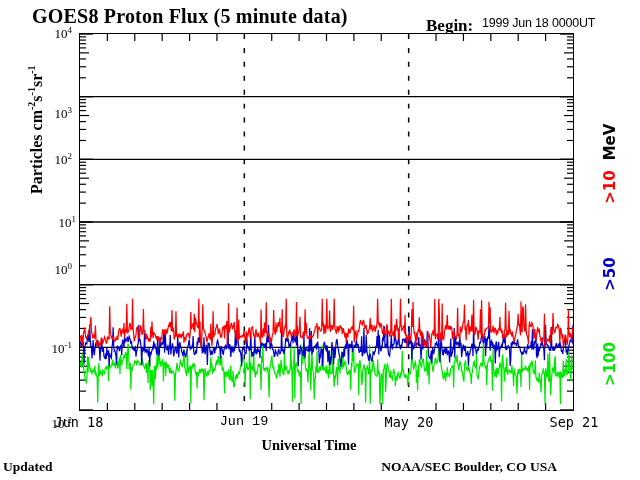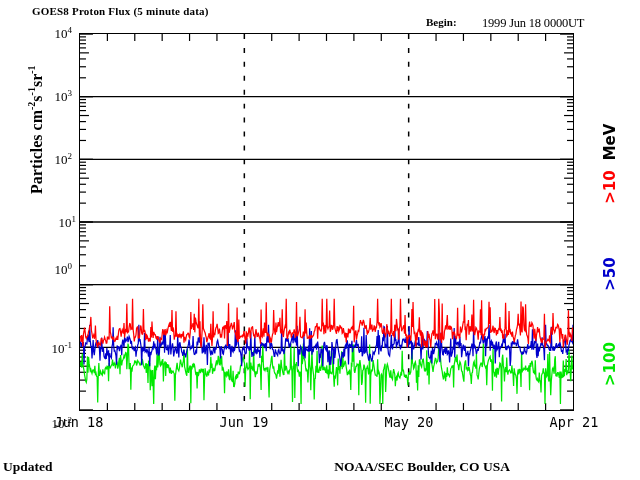--- a/index.html
+++ b/index.html
@@ -2,24 +2,24 @@
 <html><head>
 <meta charset="utf-8">
 <style>
   html,body{margin:0;padding:0;background:#fff;}
   body{width:640px;height:480px;overflow:hidden;
        font-family:"Liberation Serif",serif;color:#000;}
   #root{position:relative;width:640px;height:480px;}
 
   .ttl{position:absolute;font-family:"Liberation Serif",serif;font-weight:bold;
        white-space:nowrap;}
-  #title{left:32px;top:5px;font-size:11px;letter-spacing:.2px;}
-  #begin-label{left:426px;top:16px;font-size:11px;font-weight:bold;}
+  #title{left:32px;top:5px;font-size:20px;letter-spacing:.2px;}
+  #begin-label{left:426px;top:16px;font-size:17px;font-weight:bold;}
   #begin-value{left:482px;top:16px;font-size:12.5px;font-weight:normal;
-       font-family:Liberation Serif, serif;letter-spacing:-.2px;}
+       font-family:Liberation Sans, sans-serif;letter-spacing:-.2px;}
 
   
   #plot{position:absolute;left:79px;top:33px;width:495px;height:378px;
         border:1.4px solid #000;box-sizing:border-box;background:#fff;
         overflow:hidden;}
   #grid{position:absolute;left:0;top:0;width:100%;height:100%;}
 
   
   .ylab{position:absolute;right:0;font-size:13px;white-space:nowrap;
         font-family:Liberation Serif, serif;}
@@ -39,21 +39,21 @@
   #xtitle{position:absolute;left:0;top:437px;width:640px;text-align:center;
           font-size:14.5px;font-weight:bold;}
   #xtitle-inner{margin-left:-22px;display:inline-block;}
 
   
   .rleg{position:absolute;font-size:15px;font-weight:bold;white-space:nowrap;
         transform:rotate(-90deg);transform-origin:50% 50%;
         font-family:"DejaVu Sans",sans-serif;}
 
   
-  #footer{position:absolute;left:0;top:459px;width:512px;height:20px;}
+  #footer{position:absolute;left:0;top:459px;width:512px;height:20px;padding-left:47px;}
   #upd-label{position:absolute;left:3px;top:0;font-size:13.5px;font-weight:bold;}
   #upd-value{position:absolute;left:66px;top:0;font-size:13.5px;
      font-family:"DejaVu Sans Mono",monospace;letter-spacing:-.3px;}
   #credit{position:absolute;right:2px;top:0;font-size:13.5px;font-weight:bold;
      white-space:nowrap;text-align:center;}
 </style>
 </head>
 <body>
 
 <div id="root">
@@ -212,38 +212,39 @@
         <line x1="165" y1="0" x2="165" y2="378" stroke="#000" stroke-width="1.5" stroke-dasharray="5,9"></line>
         <line x1="330" y1="0" x2="330" y2="378" stroke="#000" stroke-width="1.5" stroke-dasharray="5,9"></line>
         <path d="M0.00 333.80 L0.57 329.88 L1.15 332.23 L1.72 335.38 L2.29 321.26 L2.87 332.31 L3.44 335.15 L4.02 338.29 L4.59 342.67 L5.16 345.70 L5.74 349.00 L6.31 350.27 L6.88 347.11 L7.46 324.11 L8.03 340.46 L8.60 324.64 L9.18 331.18 L9.75 334.62 L10.32 338.59 L10.90 337.14 L11.47 339.41 L12.05 341.26 L12.62 338.62 L13.19 337.56 L13.77 338.22 L14.34 340.95 L14.91 333.58 L15.49 341.75 L16.06 340.70 L16.63 343.91 L17.21 344.55 L17.78 370.40 L18.35 341.80 L18.93 330.66 L19.50 343.51 L20.08 341.89 L20.65 338.94 L21.22 340.69 L21.80 342.21 L22.37 343.05 L22.94 337.13 L23.52 341.15 L24.09 339.32 L24.66 342.13 L25.24 336.57 L25.81 335.38 L26.38 336.33 L26.96 334.74 L27.53 337.06 L28.11 333.56 L28.68 348.97 L29.25 330.56 L29.83 335.49 L30.40 335.71 L30.97 334.26 L31.55 332.93 L32.12 331.68 L32.69 327.22 L33.27 333.85 L33.84 332.47 L34.41 330.71 L34.99 331.92 L35.56 336.14 L36.14 331.91 L36.71 329.17 L37.28 330.25 L37.86 336.41 L38.43 334.09 L39.00 328.98 L39.58 325.48 L40.15 341.98 L40.72 322.75 L41.30 328.28 L41.87 333.16 L42.44 328.88 L43.02 327.66 L43.59 326.17 L44.17 323.43 L44.74 324.97 L45.31 322.41 L45.89 320.32 L46.46 320.76 L47.03 336.92 L47.61 325.64 L48.18 311.22 L48.75 313.93 L49.33 336.91 L49.90 333.36 L50.48 330.84 L51.05 357.73 L51.62 335.35 L52.20 339.48 L52.77 334.25 L53.34 333.30 L53.92 332.58 L54.49 331.61 L55.06 328.21 L55.64 329.88 L56.21 329.35 L56.78 333.23 L57.36 331.40 L57.93 328.38 L58.51 329.52 L59.08 329.78 L59.65 331.15 L60.23 332.73 L60.80 332.67 L61.37 330.54 L61.95 332.15 L62.52 326.64 L63.09 329.39 L63.67 333.19 L64.24 334.41 L64.81 336.03 L65.39 335.33 L65.96 331.14 L66.54 340.82 L67.11 332.01 L67.68 332.63 L68.26 350.94 L68.83 329.31 L69.40 329.92 L69.98 331.12 L70.55 358.08 L71.12 337.61 L71.70 339.83 L72.27 354.05 L72.84 337.79 L73.42 349.96 L73.99 371.94 L74.57 338.33 L75.14 333.26 L75.71 347.04 L76.29 333.46 L76.86 338.14 L77.43 319.91 L78.01 335.26 L78.58 330.59 L79.15 315.15 L79.73 323.19 L80.30 332.23 L80.87 333.34 L81.45 330.38 L82.02 331.74 L82.60 327.67 L83.17 327.44 L83.74 349.27 L84.32 331.63 L84.89 330.80 L85.46 329.09 L86.04 343.90 L86.61 330.14 L87.18 335.63 L87.76 331.96 L88.33 334.36 L88.90 332.37 L89.48 337.69 L90.05 341.01 L90.63 335.44 L91.20 339.00 L91.77 341.73 L92.35 339.00 L92.92 339.72 L93.49 338.97 L94.07 340.59 L94.64 341.51 L95.21 368.61 L95.79 343.33 L96.36 339.20 L96.94 334.64 L97.51 330.55 L98.08 336.55 L98.66 337.47 L99.23 338.70 L99.80 336.04 L100.38 331.44 L100.95 327.29 L101.52 330.91 L102.10 332.55 L102.67 335.01 L103.24 330.86 L103.82 328.92 L104.39 317.09 L104.97 334.34 L105.54 336.56 L106.11 339.56 L106.69 342.23 L107.26 343.67 L107.83 316.67 L108.41 338.71 L108.98 340.71 L109.55 336.60 L110.13 334.39 L110.70 333.18 L111.27 371.20 L111.85 333.98 L112.42 337.14 L113.00 332.57 L113.57 331.85 L114.14 335.24 L114.72 331.27 L115.29 334.81 L115.86 339.83 L116.44 342.99 L117.01 339.46 L117.58 356.41 L118.16 339.75 L118.73 343.79 L119.30 342.16 L119.88 337.12 L120.45 338.78 L121.03 340.95 L121.60 336.35 L122.17 338.16 L122.75 336.54 L123.32 340.51 L123.89 336.63 L124.47 368.10 L125.04 347.42 L125.61 335.99 L126.19 341.16 L126.76 342.64 L127.33 344.39 L127.91 339.73 L128.48 340.53 L129.06 343.34 L129.63 337.25 L130.20 340.49 L130.78 336.66 L131.35 324.51 L131.92 335.60 L132.50 331.29 L133.07 341.64 L133.64 337.16 L134.22 336.39 L134.79 338.53 L135.37 338.18 L135.94 333.77 L136.51 331.04 L137.09 328.00 L137.66 332.09 L138.23 330.84 L138.81 323.61 L139.38 325.34 L139.95 332.11 L140.53 332.51 L141.10 323.96 L141.67 332.16 L142.25 323.87 L142.82 338.50 L143.40 334.77 L143.97 336.80 L144.54 340.40 L145.12 361.08 L145.69 339.54 L146.26 342.60 L146.84 343.87 L147.41 339.08 L147.98 341.31 L148.56 344.23 L149.13 337.07 L149.70 346.27 L150.28 347.95 L150.85 342.82 L151.43 333.24 L152.00 347.68 L152.57 348.55 L153.15 349.98 L153.72 338.58 L154.29 354.36 L154.87 354.48 L155.44 351.42 L156.01 344.98 L156.59 343.66 L157.16 347.00 L157.73 341.87 L158.31 345.64 L158.88 339.39 L159.46 341.32 L160.03 341.55 L160.60 338.48 L161.18 333.50 L161.75 332.53 L162.32 330.77 L162.90 328.15 L163.47 325.93 L164.04 324.44 L164.62 329.04 L165.19 331.06 L165.76 354.59 L166.34 336.80 L166.91 334.37 L167.49 330.32 L168.06 335.54 L168.63 337.16 L169.21 336.07 L169.78 335.09 L170.35 314.54 L170.93 367.20 L171.50 330.34 L172.07 335.84 L172.65 334.92 L173.22 337.61 L173.79 338.25 L174.37 318.26 L174.94 336.76 L175.52 340.98 L176.09 344.98 L176.66 339.17 L177.24 341.47 L177.81 341.10 L178.38 336.30 L178.96 331.92 L179.53 334.37 L180.10 331.35 L180.68 333.14 L181.25 338.41 L181.83 357.99 L182.40 323.45 L182.97 329.98 L183.55 311.22 L184.12 332.56 L184.69 338.34 L185.27 335.85 L185.84 338.11 L186.41 336.15 L186.99 336.56 L187.56 335.70 L188.13 339.74 L188.71 334.98 L189.28 349.64 L189.86 365.45 L190.43 338.18 L191.00 334.40 L191.58 331.15 L192.15 325.82 L192.72 323.59 L193.30 332.97 L193.87 336.32 L194.44 334.18 L195.02 339.22 L195.59 340.91 L196.16 341.74 L196.74 342.90 L197.31 346.54 L197.89 342.79 L198.46 338.18 L199.03 341.56 L199.61 331.55 L200.18 333.34 L200.75 344.56 L201.33 336.34 L201.90 327.60 L202.47 334.29 L203.05 337.11 L203.62 340.17 L204.19 342.42 L204.77 342.34 L205.34 315.08 L205.92 338.46 L206.49 336.55 L207.06 333.53 L207.64 336.72 L208.21 340.22 L208.78 341.34 L209.36 339.42 L209.93 340.73 L210.50 337.86 L211.08 336.86 L211.65 311.32 L212.22 334.39 L212.80 338.80 L213.37 369.99 L213.95 333.42 L214.52 336.90 L215.09 315.04 L215.67 365.88 L216.24 332.46 L216.81 332.65 L217.39 329.86 L217.96 335.09 L218.53 340.02 L219.11 337.42 L219.68 340.30 L220.25 344.47 L220.83 339.38 L221.40 341.05 L221.98 371.95 L222.55 314.41 L223.12 331.83 L223.70 328.03 L224.27 311.22 L224.84 326.01 L225.42 326.96 L225.99 329.23 L226.56 335.59 L227.14 339.21 L227.71 337.46 L228.29 338.51 L228.86 350.21 L229.43 337.23 L230.01 314.36 L230.58 332.50 L231.15 336.58 L231.73 358.13 L232.30 338.18 L232.87 318.05 L233.45 334.31 L234.02 339.03 L234.59 343.08 L235.17 367.54 L235.74 346.63 L236.32 346.23 L236.89 333.51 L237.46 340.17 L238.04 318.45 L238.61 340.52 L239.18 337.47 L239.76 340.82 L240.33 335.81 L240.90 334.37 L241.48 338.78 L242.05 335.80 L242.62 333.77 L243.20 313.06 L243.77 337.44 L244.35 337.40 L244.92 334.46 L245.49 337.09 L246.07 336.09 L246.64 340.03 L247.21 340.33 L247.79 333.18 L248.36 342.03 L248.93 337.43 L249.51 346.35 L250.08 341.54 L250.65 318.36 L251.23 340.77 L251.80 340.16 L252.38 341.40 L252.95 341.61 L253.52 338.79 L254.10 320.17 L254.67 344.44 L255.24 354.68 L255.82 343.33 L256.39 346.49 L256.96 340.43 L257.54 334.78 L258.11 337.68 L258.68 353.23 L259.26 326.33 L259.83 338.04 L260.41 333.72 L260.98 341.52 L261.55 331.94 L262.13 334.77 L262.70 318.99 L263.27 337.06 L263.85 321.49 L264.42 334.87 L264.99 333.22 L265.57 331.58 L266.14 328.50 L266.71 330.31 L267.29 334.89 L267.86 338.40 L268.44 342.91 L269.01 340.70 L269.58 339.68 L270.16 342.05 L270.73 337.25 L271.30 342.05 L271.88 357.92 L272.45 332.05 L273.02 332.94 L273.60 312.27 L274.17 329.41 L274.75 312.29 L275.32 338.23 L275.89 340.77 L276.47 337.60 L277.04 334.23 L277.61 334.21 L278.19 331.71 L278.76 332.54 L279.33 332.25 L279.91 363.27 L280.48 331.48 L281.05 327.88 L281.63 332.65 L282.20 337.75 L282.78 352.81 L283.35 349.92 L283.92 338.06 L284.50 337.73 L285.07 332.34 L285.64 334.18 L286.22 337.85 L286.79 370.65 L287.36 336.57 L287.94 336.09 L288.51 334.34 L289.08 336.75 L289.66 341.41 L290.23 340.56 L290.81 312.10 L291.38 371.82 L291.95 343.40 L292.53 338.14 L293.10 338.88 L293.67 337.76 L294.25 327.72 L294.82 331.63 L295.39 335.30 L295.97 340.12 L296.54 342.92 L297.11 342.99 L297.69 343.20 L298.26 344.63 L298.84 326.98 L299.41 342.14 L299.98 339.18 L300.56 340.90 L301.13 371.95 L301.70 360.66 L302.28 342.85 L302.85 341.95 L303.42 344.40 L304.00 371.95 L304.57 338.28 L305.14 336.46 L305.72 334.13 L306.29 331.51 L306.87 359.89 L307.44 347.41 L308.01 334.14 L308.59 331.84 L309.16 333.86 L309.73 337.13 L310.31 339.90 L310.88 344.22 L311.45 345.53 L312.03 338.11 L312.60 344.56 L313.17 346.01 L313.75 347.25 L314.32 340.90 L314.90 336.98 L315.47 339.44 L316.04 342.11 L316.62 354.04 L317.19 345.71 L317.76 344.58 L318.34 348.38 L318.91 341.85 L319.48 340.51 L320.06 343.83 L320.63 344.94 L321.21 345.82 L321.78 343.52 L322.35 339.52 L322.93 343.35 L323.50 318.40 L324.07 339.19 L324.65 337.36 L325.22 341.24 L325.79 344.85 L326.37 342.51 L326.94 345.84 L327.51 342.56 L328.09 344.74 L328.66 346.66 L329.24 353.43 L329.81 340.04 L330.38 342.76 L330.96 339.97 L331.53 341.33 L332.10 339.97 L332.68 332.53 L333.25 311.81 L333.82 330.46 L334.40 332.00 L334.97 336.47 L335.54 335.44 L336.12 330.82 L336.69 329.53 L337.27 332.68 L337.84 350.71 L338.41 338.21 L338.99 358.48 L339.56 333.07 L340.13 344.75 L340.71 327.73 L341.28 327.31 L341.85 331.58 L342.43 333.47 L343.00 334.71 L343.57 330.15 L344.15 327.24 L344.72 326.95 L345.30 332.55 L345.87 338.00 L346.44 336.97 L347.02 338.37 L347.59 337.12 L348.16 317.96 L348.74 343.25 L349.31 330.25 L349.88 330.27 L350.46 352.40 L351.03 331.20 L351.60 330.05 L352.18 328.15 L352.75 328.33 L353.33 331.99 L353.90 335.74 L354.47 339.76 L355.05 334.72 L355.62 332.41 L356.19 328.98 L356.77 326.07 L357.34 326.49 L357.91 330.68 L358.49 329.75 L359.06 328.91 L359.63 325.84 L360.21 313.70 L360.78 322.51 L361.36 324.38 L361.93 325.38 L362.50 332.43 L363.08 336.53 L363.65 339.15 L364.22 343.67 L364.80 346.65 L365.37 345.84 L365.94 339.47 L366.52 342.32 L367.09 349.15 L367.67 340.86 L368.24 344.82 L368.81 334.99 L369.39 342.25 L369.96 341.81 L370.53 343.23 L371.11 344.31 L371.68 341.46 L372.25 336.62 L372.83 335.48 L373.40 334.23 L373.97 334.97 L374.55 332.94 L375.12 355.27 L375.70 332.36 L376.27 329.29 L376.84 325.39 L377.42 325.07 L377.99 329.84 L378.56 322.21 L379.14 331.57 L379.71 332.67 L380.28 337.95 L380.86 333.54 L381.43 329.46 L382.00 330.79 L382.58 333.74 L383.15 338.90 L383.73 339.10 L384.30 342.94 L384.87 346.53 L385.45 349.56 L386.02 334.03 L386.59 329.90 L387.17 328.13 L387.74 336.39 L388.31 335.76 L388.89 337.82 L389.46 335.90 L390.03 338.47 L390.61 334.56 L391.18 337.72 L391.76 341.82 L392.33 343.62 L392.90 351.72 L393.48 340.76 L394.05 340.17 L394.62 334.56 L395.20 330.36 L395.77 329.13 L396.34 334.36 L396.92 332.69 L397.49 336.51 L398.06 321.22 L398.64 342.69 L399.21 344.30 L399.79 347.34 L400.36 341.98 L400.93 336.62 L401.51 334.17 L402.08 332.22 L402.65 330.77 L403.23 330.98 L403.80 334.80 L404.37 331.18 L404.95 311.22 L405.52 326.96 L406.10 332.37 L406.67 333.83 L407.24 335.53 L407.82 334.55 L408.39 352.98 L408.96 333.64 L409.54 330.38 L410.11 327.82 L410.68 326.56 L411.26 325.11 L411.83 324.13 L412.40 329.71 L412.98 327.14 L413.55 331.46 L414.13 358.60 L414.70 316.44 L415.27 339.35 L415.85 340.21 L416.42 344.47 L416.99 341.10 L417.57 336.58 L418.14 345.60 L418.71 336.13 L419.29 336.23 L419.86 342.41 L420.43 337.66 L421.01 335.17 L421.58 330.67 L422.16 331.38 L422.73 336.54 L423.30 369.48 L423.88 326.22 L424.45 322.39 L425.02 332.89 L425.60 336.72 L426.17 349.31 L426.74 339.04 L427.32 334.76 L427.89 340.10 L428.46 325.25 L429.04 338.77 L429.61 342.49 L430.19 338.75 L430.76 338.17 L431.33 337.69 L431.91 339.66 L432.48 340.72 L433.05 340.55 L433.63 333.19 L434.20 339.22 L434.77 341.89 L435.35 353.94 L435.92 336.15 L436.49 340.11 L437.07 342.26 L437.64 343.12 L438.22 346.88 L438.79 361.77 L439.36 341.56 L439.94 337.23 L440.51 342.28 L441.08 336.51 L441.66 340.96 L442.23 337.02 L442.80 354.79 L443.38 319.12 L443.95 340.18 L444.52 336.42 L445.10 338.47 L445.67 335.97 L446.25 336.28 L446.82 337.20 L447.39 333.48 L447.97 337.00 L448.54 337.29 L449.11 336.52 L449.69 339.44 L450.26 336.64 L450.83 333.06 L451.41 358.23 L451.98 330.65 L452.56 334.77 L453.13 331.23 L453.70 328.52 L454.28 330.51 L454.85 336.48 L455.42 340.91 L456.00 338.37 L456.57 342.20 L457.14 327.92 L457.72 343.64 L458.29 347.10 L458.86 348.05 L459.44 346.65 L460.01 349.13 L460.59 349.93 L461.16 340.31 L461.73 348.64 L462.31 348.65 L462.88 360.50 L463.45 343.21 L464.03 341.61 L464.60 340.21 L465.17 336.04 L465.75 340.88 L466.32 340.96 L466.89 371.95 L467.47 336.07 L468.04 340.20 L468.62 344.26 L469.19 343.06 L469.76 321.84 L470.34 347.30 L470.91 349.32 L471.48 319.66 L472.06 345.34 L472.63 363.08 L473.20 348.75 L473.78 342.61 L474.35 336.80 L474.92 335.58 L475.50 338.19 L476.07 341.64 L476.65 327.41 L477.22 323.93 L477.79 344.16 L478.37 341.19 L478.94 344.47 L479.51 340.40 L480.09 340.44 L480.66 342.55 L481.23 345.62 L481.81 339.41 L482.38 371.95 L482.95 339.38 L483.53 343.13 L484.10 345.17 L484.68 344.74 L485.25 328.30 L485.82 343.87 L486.40 343.22 L486.97 336.89 L487.54 339.60 L488.12 326.64 L488.69 343.11 L489.26 338.14 L489.84 341.41 L490.41 337.24 L490.98 317.24 L491.56 331.12 L492.13 339.69 L492.71 349.13 L493.28 335.52 L493.85 323.21 L494.43 337.11 L495.00 334.20 " fill="none" stroke="#00e800" stroke-width="1.25" stroke-linejoin="miter"></path>
         <path d="M0.00 311.46 L0.57 310.19 L1.15 314.57 L1.72 311.37 L2.29 310.37 L2.87 312.30 L3.44 309.76 L4.02 332.29 L4.59 314.98 L5.16 313.95 L5.74 310.77 L6.31 311.32 L6.88 311.52 L7.46 305.99 L8.03 302.10 L8.60 306.77 L9.18 309.74 L9.75 292.26 L10.32 308.51 L10.90 313.81 L11.47 314.00 L12.05 326.22 L12.62 318.08 L13.19 307.70 L13.77 319.02 L14.34 322.84 L14.91 317.70 L15.49 312.78 L16.06 310.32 L16.63 310.12 L17.21 314.40 L17.78 307.59 L18.35 312.28 L18.93 313.42 L19.50 316.37 L20.08 328.58 L20.65 315.04 L21.22 316.73 L21.80 305.27 L22.37 319.45 L22.94 316.60 L23.52 315.90 L24.09 323.93 L24.66 325.71 L25.24 326.20 L25.81 321.10 L26.38 326.57 L26.96 315.62 L27.53 321.81 L28.11 322.95 L28.68 318.06 L29.25 334.02 L29.83 320.88 L30.40 324.32 L30.97 324.43 L31.55 325.59 L32.12 314.17 L32.69 311.46 L33.27 294.72 L33.84 313.97 L34.41 318.72 L34.99 318.35 L35.56 320.63 L36.14 323.72 L36.71 332.55 L37.28 313.14 L37.86 316.07 L38.43 314.40 L39.00 314.66 L39.58 318.73 L40.15 315.76 L40.72 313.99 L41.30 312.35 L41.87 322.99 L42.44 310.35 L43.02 307.15 L43.59 310.57 L44.17 314.86 L44.74 305.41 L45.31 306.24 L45.89 309.11 L46.46 308.08 L47.03 307.01 L47.61 304.14 L48.18 309.78 L48.75 307.78 L49.33 304.06 L49.90 305.50 L50.48 307.48 L51.05 311.49 L51.62 308.32 L52.20 314.49 L52.77 317.08 L53.34 315.14 L53.92 316.50 L54.49 318.73 L55.06 315.86 L55.64 314.85 L56.21 324.47 L56.78 318.83 L57.36 317.76 L57.93 312.64 L58.51 311.36 L59.08 292.40 L59.65 308.99 L60.23 306.73 L60.80 310.48 L61.37 314.50 L61.95 332.88 L62.52 314.97 L63.09 319.31 L63.67 316.69 L64.24 318.39 L64.81 300.54 L65.39 319.21 L65.96 318.31 L66.54 319.61 L67.11 316.45 L67.68 318.23 L68.26 320.73 L68.83 324.39 L69.40 315.15 L69.98 334.02 L70.55 319.63 L71.12 322.88 L71.70 319.94 L72.27 318.28 L72.84 315.23 L73.42 316.22 L73.99 308.84 L74.57 315.87 L75.14 311.11 L75.71 315.64 L76.29 316.28 L76.86 321.15 L77.43 320.30 L78.01 303.99 L78.58 322.64 L79.15 322.57 L79.73 320.87 L80.30 304.38 L80.87 314.56 L81.45 313.10 L82.02 311.07 L82.60 309.28 L83.17 312.25 L83.74 307.15 L84.32 297.79 L84.89 320.42 L85.46 298.65 L86.04 311.29 L86.61 316.91 L87.18 317.42 L87.76 317.60 L88.33 312.41 L88.90 322.46 L89.48 316.26 L90.05 314.73 L90.63 302.63 L91.20 322.15 L91.77 316.18 L92.35 314.36 L92.92 311.02 L93.49 316.21 L94.07 324.20 L94.64 320.29 L95.21 317.43 L95.79 314.39 L96.36 317.43 L96.94 320.78 L97.51 320.74 L98.08 303.50 L98.66 315.33 L99.23 325.14 L99.80 311.54 L100.38 309.87 L100.95 314.55 L101.52 314.78 L102.10 319.57 L102.67 320.56 L103.24 323.59 L103.82 319.88 L104.39 317.40 L104.97 321.96 L105.54 321.82 L106.11 325.22 L106.69 321.66 L107.26 318.58 L107.83 315.11 L108.41 314.37 L108.98 311.31 L109.55 307.11 L110.13 312.37 L110.70 316.71 L111.27 315.40 L111.85 316.02 L112.42 313.83 L113.00 314.73 L113.57 303.63 L114.14 318.75 L114.72 321.89 L115.29 322.09 L115.86 320.65 L116.44 317.23 L117.01 321.26 L117.58 309.22 L118.16 312.82 L118.73 305.11 L119.30 306.63 L119.88 310.38 L120.45 301.45 L121.03 307.31 L121.60 312.07 L122.17 311.01 L122.75 321.20 L123.32 315.50 L123.89 320.11 L124.47 304.83 L125.04 317.70 L125.61 321.90 L126.19 316.60 L126.76 312.53 L127.33 316.98 L127.91 332.80 L128.48 311.51 L129.06 312.15 L129.63 310.22 L130.20 316.06 L130.78 320.12 L131.35 323.21 L131.92 319.16 L132.50 320.18 L133.07 322.36 L133.64 318.49 L134.22 315.00 L134.79 317.03 L135.37 321.23 L135.94 314.98 L136.51 317.33 L137.09 313.25 L137.66 309.21 L138.23 307.83 L138.81 310.93 L139.38 314.32 L139.95 314.29 L140.53 317.39 L141.10 326.15 L141.67 313.70 L142.25 316.39 L142.82 316.90 L143.40 321.30 L143.97 321.86 L144.54 317.88 L145.12 315.02 L145.69 314.09 L146.26 313.13 L146.84 317.03 L147.41 314.87 L147.98 310.92 L148.56 293.76 L149.13 314.82 L149.70 316.82 L150.28 311.82 L150.85 315.12 L151.43 324.77 L152.00 317.31 L152.57 313.57 L153.15 318.73 L153.72 319.66 L154.29 315.60 L154.87 318.72 L155.44 316.80 L156.01 297.84 L156.59 313.22 L157.16 312.14 L157.73 305.45 L158.31 307.70 L158.88 309.51 L159.46 315.11 L160.03 318.87 L160.60 318.12 L161.18 319.98 L161.75 323.87 L162.32 334.02 L162.90 318.30 L163.47 315.28 L164.04 317.69 L164.62 313.85 L165.19 318.43 L165.76 321.29 L166.34 321.45 L166.91 320.79 L167.49 305.97 L168.06 313.33 L168.63 316.16 L169.21 313.89 L169.78 318.37 L170.35 314.25 L170.93 317.88 L171.50 299.83 L172.07 318.36 L172.65 324.77 L173.22 319.77 L173.79 321.72 L174.37 323.51 L174.94 319.57 L175.52 303.28 L176.09 319.62 L176.66 320.69 L177.24 316.98 L177.81 321.28 L178.38 315.01 L178.96 318.79 L179.53 319.17 L180.10 317.62 L180.68 325.63 L181.25 314.18 L181.83 309.89 L182.40 312.38 L182.97 311.15 L183.55 311.79 L184.12 313.97 L184.69 311.16 L185.27 314.56 L185.84 313.49 L186.41 310.85 L186.99 318.99 L187.56 306.55 L188.13 303.23 L188.71 309.99 L189.28 292.26 L189.86 309.03 L190.43 308.43 L191.00 316.92 L191.58 312.84 L192.15 310.43 L192.72 312.60 L193.30 317.07 L193.87 317.16 L194.44 320.12 L195.02 324.01 L195.59 324.02 L196.16 317.09 L196.74 319.36 L197.31 321.17 L197.89 322.21 L198.46 323.23 L199.03 318.24 L199.61 317.20 L200.18 320.17 L200.75 321.45 L201.33 320.74 L201.90 317.71 L202.47 296.69 L203.05 318.94 L203.62 317.00 L204.19 317.70 L204.77 321.81 L205.34 318.44 L205.92 314.23 L206.49 307.12 L207.06 307.87 L207.64 305.43 L208.21 309.30 L208.78 305.61 L209.36 309.15 L209.93 315.19 L210.50 312.75 L211.08 314.62 L211.65 310.28 L212.22 308.30 L212.80 305.17 L213.37 303.41 L213.95 310.85 L214.52 301.44 L215.09 305.95 L215.67 307.82 L216.24 309.90 L216.81 299.06 L217.39 313.38 L217.96 293.23 L218.53 315.03 L219.11 334.02 L219.68 316.85 L220.25 318.98 L220.83 322.27 L221.40 314.01 L221.98 315.18 L222.55 316.57 L223.12 320.14 L223.70 321.62 L224.27 323.74 L224.84 302.58 L225.42 322.28 L225.99 326.07 L226.56 314.53 L227.14 316.83 L227.71 317.76 L228.29 317.50 L228.86 318.87 L229.43 313.33 L230.01 319.52 L230.58 295.79 L231.15 318.78 L231.73 316.99 L232.30 298.51 L232.87 322.44 L233.45 316.31 L234.02 319.90 L234.59 316.37 L235.17 314.20 L235.74 314.47 L236.32 313.60 L236.89 312.39 L237.46 317.40 L238.04 312.42 L238.61 309.25 L239.18 314.41 L239.76 316.17 L240.33 331.08 L240.90 322.92 L241.48 324.05 L242.05 316.09 L242.62 320.88 L243.20 317.04 L243.77 334.02 L244.35 318.93 L244.92 311.27 L245.49 309.47 L246.07 313.06 L246.64 316.77 L247.21 317.93 L247.79 312.73 L248.36 315.27 L248.93 330.03 L249.51 322.21 L250.08 317.97 L250.65 332.64 L251.23 324.35 L251.80 332.37 L252.38 324.85 L252.95 309.65 L253.52 314.92 L254.10 318.05 L254.67 332.05 L255.24 315.23 L255.82 325.77 L256.39 321.00 L256.96 311.93 L257.54 307.62 L258.11 307.37 L258.68 312.84 L259.26 316.45 L259.83 320.09 L260.41 323.09 L260.98 326.21 L261.55 334.02 L262.13 330.90 L262.70 324.54 L263.27 319.79 L263.85 321.96 L264.42 325.44 L264.99 316.32 L265.57 324.28 L266.14 313.72 L266.71 312.68 L267.29 316.50 L267.86 308.24 L268.44 308.60 L269.01 314.30 L269.58 332.23 L270.16 313.06 L270.73 311.38 L271.30 314.63 L271.88 311.97 L272.45 315.11 L273.02 308.40 L273.60 319.91 L274.17 314.68 L274.75 314.93 L275.32 313.99 L275.89 313.20 L276.47 315.48 L277.04 310.85 L277.61 307.48 L278.19 313.44 L278.76 312.71 L279.33 312.32 L279.91 317.78 L280.48 320.44 L281.05 318.48 L281.63 316.15 L282.20 319.59 L282.78 303.97 L283.35 324.07 L283.92 322.28 L284.50 318.31 L285.07 295.24 L285.64 321.36 L286.22 318.63 L286.79 319.32 L287.36 302.63 L287.94 317.11 L288.51 321.65 L289.08 323.65 L289.66 327.08 L290.23 328.53 L290.81 321.88 L291.38 322.07 L291.95 325.20 L292.53 327.04 L293.10 329.29 L293.67 326.00 L294.25 319.78 L294.82 320.83 L295.39 321.75 L295.97 319.18 L296.54 318.84 L297.11 313.82 L297.69 313.16 L298.26 303.53 L298.84 315.22 L299.41 297.58 L299.98 322.28 L300.56 302.80 L301.13 312.49 L301.70 317.27 L302.28 319.08 L302.85 313.77 L303.42 314.24 L304.00 305.02 L304.57 308.83 L305.14 294.17 L305.72 294.65 L306.29 315.66 L306.87 312.42 L307.44 313.57 L308.01 315.89 L308.59 293.52 L309.16 315.76 L309.73 321.88 L310.31 322.96 L310.88 323.79 L311.45 317.49 L312.03 312.30 L312.60 302.29 L313.17 314.53 L313.75 317.13 L314.32 312.11 L314.90 312.00 L315.47 311.05 L316.04 295.06 L316.62 307.76 L317.19 307.53 L317.76 315.77 L318.34 309.39 L318.91 311.02 L319.48 308.73 L320.06 296.11 L320.63 313.21 L321.21 313.12 L321.78 316.99 L322.35 312.17 L322.93 314.71 L323.50 310.51 L324.07 307.04 L324.65 307.35 L325.22 306.64 L325.79 309.04 L326.37 307.89 L326.94 310.56 L327.51 304.38 L328.09 309.44 L328.66 315.25 L329.24 313.80 L329.81 314.40 L330.38 293.45 L330.96 312.09 L331.53 307.93 L332.10 311.03 L332.68 308.06 L333.25 327.23 L333.82 310.10 L334.40 313.78 L334.97 317.19 L335.54 314.07 L336.12 311.81 L336.69 308.17 L337.27 312.72 L337.84 313.50 L338.41 310.89 L338.99 311.30 L339.56 312.13 L340.13 304.76 L340.71 313.58 L341.28 311.51 L341.85 314.44 L342.43 327.23 L343.00 313.58 L343.57 300.05 L344.15 317.13 L344.72 312.79 L345.30 311.33 L345.87 307.56 L346.44 308.38 L347.02 312.19 L347.59 313.38 L348.16 311.23 L348.74 298.55 L349.31 309.04 L349.88 321.36 L350.46 325.01 L351.03 325.42 L351.60 326.58 L352.18 323.41 L352.75 318.34 L353.33 331.28 L353.90 315.62 L354.47 317.49 L355.05 321.79 L355.62 319.17 L356.19 315.82 L356.77 311.30 L357.34 311.59 L357.91 310.17 L358.49 313.29 L359.06 311.31 L359.63 316.09 L360.21 300.90 L360.78 318.51 L361.36 329.93 L361.93 318.49 L362.50 300.12 L363.08 311.60 L363.65 318.19 L364.22 322.20 L364.80 322.53 L365.37 316.76 L365.94 320.18 L366.52 314.87 L367.09 321.71 L367.67 315.87 L368.24 316.11 L368.81 322.06 L369.39 321.20 L369.96 318.16 L370.53 321.32 L371.11 330.23 L371.68 318.40 L372.25 306.10 L372.83 324.37 L373.40 321.77 L373.97 320.22 L374.55 314.53 L375.12 317.24 L375.70 295.62 L376.27 325.17 L376.84 303.89 L377.42 309.05 L377.99 311.60 L378.56 312.46 L379.14 309.98 L379.71 309.72 L380.28 312.24 L380.86 315.82 L381.43 304.42 L382.00 313.49 L382.58 310.63 L383.15 324.90 L383.73 320.13 L384.30 314.93 L384.87 312.17 L385.45 316.26 L386.02 318.50 L386.59 313.29 L387.17 318.97 L387.74 324.15 L388.31 320.56 L388.89 322.58 L389.46 318.58 L390.03 334.02 L390.61 321.01 L391.18 322.93 L391.76 319.14 L392.33 316.73 L392.90 314.78 L393.48 311.73 L394.05 311.98 L394.62 324.05 L395.20 293.93 L395.77 316.13 L396.34 313.12 L396.92 314.26 L397.49 318.31 L398.06 321.70 L398.64 319.12 L399.21 316.26 L399.79 318.53 L400.36 315.39 L400.93 313.63 L401.51 309.53 L402.08 311.06 L402.65 306.85 L403.23 303.97 L403.80 301.33 L404.37 308.14 L404.95 311.10 L405.52 309.03 L406.10 305.38 L406.67 303.72 L407.24 324.03 L407.82 306.03 L408.39 314.21 L408.96 307.68 L409.54 304.00 L410.11 306.27 L410.68 292.38 L411.26 303.67 L411.83 318.38 L412.40 309.80 L412.98 308.59 L413.55 313.30 L414.13 309.15 L414.70 314.65 L415.27 316.62 L415.85 313.06 L416.42 313.91 L416.99 331.23 L417.57 311.07 L418.14 309.08 L418.71 317.44 L419.29 316.40 L419.86 314.22 L420.43 309.48 L421.01 324.95 L421.58 314.24 L422.16 315.80 L422.73 314.74 L423.30 312.63 L423.88 314.55 L424.45 310.29 L425.02 306.38 L425.60 307.88 L426.17 310.65 L426.74 301.44 L427.32 316.20 L427.89 315.38 L428.46 317.84 L429.04 313.56 L429.61 315.95 L430.19 313.64 L430.76 314.43 L431.33 315.82 L431.91 333.81 L432.48 327.80 L433.05 310.09 L433.63 314.39 L434.20 308.84 L434.77 311.86 L435.35 308.94 L435.92 312.15 L436.49 309.78 L437.07 310.71 L437.64 311.31 L438.22 313.81 L438.79 310.71 L439.36 306.88 L439.94 311.30 L440.51 314.50 L441.08 314.28 L441.66 314.59 L442.23 318.84 L442.80 319.85 L443.38 321.55 L443.95 321.90 L444.52 319.20 L445.10 321.83 L445.67 319.79 L446.25 314.41 L446.82 318.69 L447.39 319.38 L447.97 321.11 L448.54 319.54 L449.11 314.59 L449.69 311.79 L450.26 316.52 L450.83 314.88 L451.41 315.25 L451.98 313.75 L452.56 313.93 L453.13 308.70 L453.70 317.29 L454.28 296.87 L454.85 314.58 L455.42 317.36 L456.00 312.52 L456.57 308.64 L457.14 310.64 L457.72 302.42 L458.29 321.80 L458.86 325.70 L459.44 311.14 L460.01 323.99 L460.59 314.89 L461.16 319.20 L461.73 315.87 L462.31 313.77 L462.88 310.72 L463.45 313.13 L464.03 304.95 L464.60 312.90 L465.17 313.50 L465.75 317.68 L466.32 327.88 L466.89 298.19 L467.47 292.26 L468.04 311.74 L468.62 311.48 L469.19 313.33 L469.76 313.02 L470.34 313.96 L470.91 316.67 L471.48 317.79 L472.06 316.70 L472.63 318.56 L473.20 294.21 L473.78 315.13 L474.35 315.46 L474.92 318.19 L475.50 313.91 L476.07 318.40 L476.65 316.76 L477.22 315.81 L477.79 312.64 L478.37 310.82 L478.94 315.71 L479.51 313.99 L480.09 313.44 L480.66 311.34 L481.23 314.57 L481.81 309.72 L482.38 312.01 L482.95 315.96 L483.53 319.62 L484.10 317.74 L484.68 321.66 L485.25 316.78 L485.82 311.57 L486.40 307.39 L486.97 305.01 L487.54 310.53 L488.12 319.01 L488.69 318.32 L489.26 322.70 L489.84 315.90 L490.41 317.20 L490.98 312.68 L491.56 310.77 L492.13 308.28 L492.71 307.54 L493.28 308.91 L493.85 309.19 L494.43 310.24 L495.00 292.26 " fill="none" stroke="#0000cc" stroke-width="1.25" stroke-linejoin="miter"></path>
         <path d="M0.00 304.60 L0.57 304.12 L1.15 309.49 L1.72 302.77 L2.29 305.85 L2.87 314.01 L3.44 301.82 L4.02 299.05 L4.59 295.09 L5.16 299.46 L5.74 304.64 L6.31 306.03 L6.88 304.44 L7.46 304.25 L8.03 303.00 L8.60 299.09 L9.18 297.51 L9.75 293.81 L10.32 292.46 L10.90 284.41 L11.47 297.82 L12.05 301.30 L12.62 304.88 L13.19 304.01 L13.77 302.53 L14.34 306.38 L14.91 304.10 L15.49 293.03 L16.06 306.88 L16.63 311.14 L17.21 313.27 L17.78 315.05 L18.35 310.36 L18.93 309.89 L19.50 312.27 L20.08 311.68 L20.65 312.59 L21.22 306.35 L21.80 306.16 L22.37 308.71 L22.94 311.30 L23.52 308.17 L24.09 307.15 L24.66 304.82 L25.24 306.83 L25.81 308.20 L26.38 310.89 L26.96 310.70 L27.53 304.15 L28.11 307.24 L28.68 305.16 L29.25 305.86 L29.83 273.79 L30.40 299.18 L30.97 301.97 L31.55 306.02 L32.12 303.86 L32.69 307.34 L33.27 305.63 L33.84 305.05 L34.41 308.69 L34.99 309.06 L35.56 307.85 L36.14 305.20 L36.71 307.48 L37.28 303.40 L37.86 307.52 L38.43 302.44 L39.00 297.67 L39.58 296.39 L40.15 296.19 L40.72 299.16 L41.30 304.17 L41.87 299.44 L42.44 297.31 L43.02 299.37 L43.59 301.22 L44.17 290.66 L44.74 305.10 L45.31 300.45 L45.89 296.44 L46.46 299.78 L47.03 271.12 L47.61 301.01 L48.18 299.20 L48.75 299.38 L49.33 294.63 L49.90 291.26 L50.48 291.53 L51.05 296.72 L51.62 295.94 L52.20 297.11 L52.77 266.24 L53.34 297.14 L53.92 302.07 L54.49 309.14 L55.06 304.68 L55.64 304.68 L56.21 302.44 L56.78 296.00 L57.36 294.85 L57.93 294.45 L58.51 306.19 L59.08 303.37 L59.65 305.83 L60.23 298.54 L60.80 293.12 L61.37 294.50 L61.95 300.58 L62.52 301.93 L63.09 301.58 L63.67 276.51 L64.24 299.74 L64.81 297.40 L65.39 299.68 L65.96 307.87 L66.54 301.45 L67.11 306.53 L67.68 304.19 L68.26 305.91 L68.83 309.36 L69.40 305.87 L69.98 308.37 L70.55 308.56 L71.12 294.70 L71.70 305.07 L72.27 288.96 L72.84 300.17 L73.42 305.56 L73.99 299.51 L74.57 300.96 L75.14 302.43 L75.71 302.40 L76.29 305.53 L76.86 306.33 L77.43 303.67 L78.01 305.90 L78.58 305.04 L79.15 307.72 L79.73 309.08 L80.30 309.99 L80.87 306.20 L81.45 306.65 L82.02 307.13 L82.60 300.65 L83.17 296.60 L83.74 300.31 L84.32 302.75 L84.89 299.04 L85.46 296.67 L86.04 302.88 L86.61 300.92 L87.18 297.89 L87.76 299.41 L88.33 296.00 L88.90 293.76 L89.48 291.98 L90.05 294.50 L90.63 289.40 L91.20 293.75 L91.77 298.57 L92.35 277.53 L92.92 299.40 L93.49 294.97 L94.07 298.44 L94.64 307.38 L95.21 303.36 L95.79 303.53 L96.36 278.68 L96.94 304.32 L97.51 301.75 L98.08 303.27 L98.66 305.23 L99.23 301.74 L99.80 305.07 L100.38 301.87 L100.95 302.79 L101.52 305.92 L102.10 301.56 L102.67 304.29 L103.24 302.01 L103.82 298.88 L104.39 310.40 L104.97 304.48 L105.54 306.47 L106.11 307.72 L106.69 304.28 L107.26 302.09 L107.83 301.83 L108.41 300.70 L108.98 300.78 L109.55 304.49 L110.13 305.68 L110.70 300.07 L111.27 279.39 L111.85 296.75 L112.42 294.24 L113.00 292.76 L113.57 290.61 L114.14 297.45 L114.72 281.36 L115.29 299.94 L115.86 285.14 L116.44 288.66 L117.01 291.37 L117.58 292.74 L118.16 294.76 L118.73 295.89 L119.30 266.11 L119.88 304.32 L120.45 288.69 L121.03 310.76 L121.60 315.05 L122.17 306.27 L122.75 296.20 L123.32 271.70 L123.89 295.88 L124.47 297.68 L125.04 298.98 L125.61 300.36 L126.19 303.09 L126.76 304.98 L127.33 309.78 L127.91 307.49 L128.48 305.33 L129.06 303.27 L129.63 300.80 L130.20 305.60 L130.78 306.35 L131.35 291.40 L131.92 305.47 L132.50 313.57 L133.07 304.35 L133.64 278.75 L134.22 305.14 L134.79 300.35 L135.37 302.75 L135.94 297.74 L136.51 295.34 L137.09 294.41 L137.66 291.49 L138.23 295.90 L138.81 300.98 L139.38 300.34 L139.95 296.23 L140.53 300.51 L141.10 305.26 L141.67 302.95 L142.25 304.01 L142.82 298.42 L143.40 294.27 L143.97 296.94 L144.54 293.28 L145.12 306.19 L145.69 292.61 L146.26 295.02 L146.84 295.76 L147.41 288.53 L147.98 313.57 L148.56 302.32 L149.13 270.65 L149.70 300.48 L150.28 297.61 L150.85 294.57 L151.43 292.60 L152.00 290.40 L152.57 293.15 L153.15 297.04 L153.72 294.80 L154.29 292.44 L154.87 289.69 L155.44 299.17 L156.01 300.50 L156.59 303.04 L157.16 306.93 L157.73 274.94 L158.31 309.73 L158.88 307.93 L159.46 287.12 L160.03 306.35 L160.60 304.98 L161.18 304.00 L161.75 304.27 L162.32 303.72 L162.90 302.88 L163.47 304.29 L164.04 303.18 L164.62 298.55 L165.19 302.74 L165.76 307.09 L166.34 311.31 L166.91 298.81 L167.49 307.06 L168.06 301.94 L168.63 303.02 L169.21 299.67 L169.78 295.03 L170.35 298.14 L170.93 306.10 L171.50 300.21 L172.07 295.44 L172.65 295.49 L173.22 293.80 L173.79 299.25 L174.37 303.08 L174.94 302.78 L175.52 305.74 L176.09 301.50 L176.66 296.78 L177.24 300.72 L177.81 304.00 L178.38 303.81 L178.96 300.19 L179.53 302.61 L180.10 304.87 L180.68 306.38 L181.25 311.34 L181.83 276.89 L182.40 303.74 L182.97 304.56 L183.55 299.31 L184.12 295.94 L184.69 304.23 L185.27 290.01 L185.84 299.94 L186.41 299.95 L186.99 269.80 L187.56 300.57 L188.13 303.64 L188.71 300.20 L189.28 303.62 L189.86 301.90 L190.43 310.55 L191.00 305.62 L191.58 306.97 L192.15 310.20 L192.72 305.36 L193.30 301.91 L193.87 300.65 L194.44 277.47 L195.02 295.98 L195.59 299.83 L196.16 302.40 L196.74 290.08 L197.31 299.86 L197.89 296.32 L198.46 293.19 L199.03 289.69 L199.61 293.62 L200.18 293.27 L200.75 285.40 L201.33 299.71 L201.90 300.62 L202.47 299.81 L203.05 276.70 L203.62 302.17 L204.19 304.61 L204.77 299.16 L205.34 296.29 L205.92 293.72 L206.49 295.65 L207.06 266.11 L207.64 303.07 L208.21 306.47 L208.78 304.02 L209.36 300.51 L209.93 302.04 L210.50 297.31 L211.08 299.33 L211.65 300.43 L212.22 305.29 L212.80 302.47 L213.37 300.62 L213.95 301.12 L214.52 299.80 L215.09 296.89 L215.67 301.11 L216.24 305.41 L216.81 300.89 L217.39 269.34 L217.96 303.28 L218.53 303.39 L219.11 301.26 L219.68 298.93 L220.25 296.31 L220.83 284.23 L221.40 304.36 L221.98 304.73 L222.55 305.14 L223.12 305.49 L223.70 303.61 L224.27 299.22 L224.84 303.48 L225.42 302.81 L225.99 276.81 L226.56 301.18 L227.14 290.11 L227.71 301.09 L228.29 305.92 L228.86 305.77 L229.43 305.42 L230.01 304.04 L230.58 306.71 L231.15 302.96 L231.73 304.91 L232.30 302.47 L232.87 304.80 L233.45 304.66 L234.02 303.46 L234.59 302.70 L235.17 299.05 L235.74 298.27 L236.32 294.36 L236.89 294.02 L237.46 294.09 L238.04 290.64 L238.61 306.35 L239.18 294.20 L239.76 295.96 L240.33 295.15 L240.90 297.43 L241.48 298.39 L242.05 298.69 L242.62 296.57 L243.20 266.11 L243.77 293.60 L244.35 290.16 L244.92 301.86 L245.49 294.70 L246.07 292.55 L246.64 300.84 L247.21 292.02 L247.79 266.11 L248.36 294.69 L248.93 296.41 L249.51 294.55 L250.08 294.51 L250.65 277.89 L251.23 299.35 L251.80 297.35 L252.38 292.98 L252.95 293.19 L253.52 297.35 L254.10 295.64 L254.67 291.67 L255.24 266.11 L255.82 294.91 L256.39 297.49 L256.96 299.43 L257.54 301.36 L258.11 293.72 L258.68 298.77 L259.26 294.14 L259.83 298.57 L260.41 297.11 L260.98 293.19 L261.55 293.62 L262.13 295.68 L262.70 295.22 L263.27 300.80 L263.85 300.00 L264.42 295.73 L264.99 298.84 L265.57 302.81 L266.14 305.34 L266.71 300.27 L267.29 310.18 L267.86 300.61 L268.44 303.06 L269.01 305.03 L269.58 296.16 L270.16 299.70 L270.73 298.18 L271.30 300.74 L271.88 297.16 L272.45 295.36 L273.02 295.85 L273.60 293.43 L274.17 297.94 L274.75 273.09 L275.32 309.99 L275.89 302.67 L276.47 299.37 L277.04 298.10 L277.61 307.40 L278.19 303.51 L278.76 301.24 L279.33 298.32 L279.91 298.81 L280.48 294.38 L281.05 290.59 L281.63 287.62 L282.20 290.47 L282.78 290.49 L283.35 293.27 L283.92 289.94 L284.50 287.38 L285.07 289.52 L285.64 293.20 L286.22 296.45 L286.79 293.40 L287.36 293.20 L287.94 297.84 L288.51 302.30 L289.08 299.07 L289.66 299.75 L290.23 297.35 L290.81 294.59 L291.38 285.44 L291.95 297.30 L292.53 293.93 L293.10 292.11 L293.67 299.24 L294.25 297.48 L294.82 296.76 L295.39 292.94 L295.97 296.65 L296.54 299.38 L297.11 294.69 L297.69 295.07 L298.26 289.80 L298.84 266.11 L299.41 289.97 L299.98 291.68 L300.56 289.84 L301.13 294.72 L301.70 293.74 L302.28 290.68 L302.85 293.36 L303.42 299.45 L304.00 301.53 L304.57 298.12 L305.14 295.37 L305.72 300.19 L306.29 302.06 L306.87 303.66 L307.44 300.13 L308.01 291.72 L308.59 295.48 L309.16 301.63 L309.73 298.17 L310.31 300.72 L310.88 304.20 L311.45 302.04 L312.03 297.18 L312.60 266.11 L313.17 300.78 L313.75 301.06 L314.32 303.48 L314.90 298.76 L315.47 304.97 L316.04 292.29 L316.62 294.82 L317.19 298.92 L317.76 286.43 L318.34 291.97 L318.91 297.13 L319.48 298.66 L320.06 307.30 L320.63 295.94 L321.21 293.74 L321.78 266.11 L322.35 291.14 L322.93 298.78 L323.50 296.96 L324.07 296.03 L324.65 294.05 L325.22 292.72 L325.79 301.37 L326.37 282.39 L326.94 302.55 L327.51 302.26 L328.09 306.04 L328.66 315.05 L329.24 304.40 L329.81 305.45 L330.38 302.92 L330.96 303.36 L331.53 303.85 L332.10 308.63 L332.68 299.26 L333.25 276.38 L333.82 294.42 L334.40 269.50 L334.97 294.68 L335.54 300.73 L336.12 300.18 L336.69 304.91 L337.27 314.45 L337.84 299.99 L338.41 307.93 L338.99 300.26 L339.56 297.49 L340.13 298.26 L340.71 284.74 L341.28 300.08 L341.85 303.26 L342.43 297.94 L343.00 314.85 L343.57 300.48 L344.15 301.30 L344.72 304.11 L345.30 313.63 L345.87 309.01 L346.44 308.82 L347.02 315.05 L347.59 313.67 L348.16 308.69 L348.74 315.05 L349.31 298.97 L349.88 305.47 L350.46 301.39 L351.03 306.22 L351.60 308.23 L352.18 315.05 L352.75 306.05 L353.33 301.31 L353.90 300.38 L354.47 298.00 L355.05 303.40 L355.62 299.27 L356.19 266.45 L356.77 306.77 L357.34 302.83 L357.91 301.76 L358.49 301.92 L359.06 306.53 L359.63 306.33 L360.21 266.11 L360.78 278.44 L361.36 308.14 L361.93 301.30 L362.50 301.45 L363.08 310.70 L363.65 271.01 L364.22 305.86 L364.80 307.12 L365.37 306.31 L365.94 298.94 L366.52 296.69 L367.09 292.99 L367.67 296.94 L368.24 290.57 L368.81 282.56 L369.39 297.30 L369.96 294.60 L370.53 295.61 L371.11 293.17 L371.68 297.46 L372.25 294.23 L372.83 294.71 L373.40 297.22 L373.97 306.87 L374.55 299.58 L375.12 301.40 L375.70 299.70 L376.27 301.41 L376.84 304.99 L377.42 305.44 L377.99 306.08 L378.56 301.57 L379.14 275.31 L379.71 303.34 L380.28 301.45 L380.86 305.49 L381.43 304.66 L382.00 294.10 L382.58 298.20 L383.15 299.31 L383.73 296.41 L384.30 292.67 L384.87 289.35 L385.45 289.53 L386.02 272.07 L386.59 296.24 L387.17 295.45 L387.74 307.79 L388.31 298.16 L388.89 291.42 L389.46 293.60 L390.03 287.67 L390.61 302.20 L391.18 295.62 L391.76 293.86 L392.33 299.22 L392.90 296.19 L393.48 282.07 L394.05 298.41 L394.62 298.69 L395.20 267.26 L395.77 301.91 L396.34 302.15 L396.92 299.19 L397.49 295.02 L398.06 295.82 L398.64 297.93 L399.21 300.51 L399.79 307.36 L400.36 298.83 L400.93 299.40 L401.51 299.65 L402.08 276.62 L402.65 302.82 L403.23 267.68 L403.80 300.79 L404.37 305.75 L404.95 307.62 L405.52 301.49 L406.10 303.02 L406.67 297.53 L407.24 298.12 L407.82 296.04 L408.39 296.20 L408.96 295.44 L409.54 295.06 L410.11 294.43 L410.68 269.22 L411.26 291.55 L411.83 274.63 L412.40 300.59 L412.98 297.56 L413.55 299.45 L414.13 296.68 L414.70 293.26 L415.27 298.18 L415.85 300.57 L416.42 295.71 L416.99 296.00 L417.57 298.42 L418.14 302.98 L418.71 297.70 L419.29 301.40 L419.86 297.85 L420.43 296.35 L421.01 296.79 L421.58 284.45 L422.16 298.74 L422.73 296.03 L423.30 300.56 L423.88 297.93 L424.45 305.97 L425.02 301.91 L425.60 306.63 L426.17 297.54 L426.74 296.20 L427.32 270.25 L427.89 295.48 L428.46 303.95 L429.04 302.98 L429.61 297.59 L430.19 302.64 L430.76 278.60 L431.33 298.73 L431.91 297.85 L432.48 301.91 L433.05 299.83 L433.63 304.35 L434.20 299.08 L434.77 304.05 L435.35 306.09 L435.92 309.92 L436.49 306.76 L437.07 303.17 L437.64 301.76 L438.22 297.22 L438.79 295.63 L439.36 292.24 L439.94 281.24 L440.51 292.86 L441.08 291.14 L441.66 296.56 L442.23 303.14 L442.80 268.83 L443.38 298.32 L443.95 299.97 L444.52 273.92 L445.10 275.51 L445.67 292.87 L446.25 297.69 L446.82 298.49 L447.39 271.78 L447.97 296.87 L448.54 302.38 L449.11 303.47 L449.69 305.90 L450.26 311.61 L450.83 295.08 L451.41 289.11 L451.98 294.46 L452.56 292.91 L453.13 293.61 L453.70 290.36 L454.28 291.62 L454.85 293.27 L455.42 301.89 L456.00 306.25 L456.57 296.41 L457.14 301.98 L457.72 308.92 L458.29 303.19 L458.86 299.68 L459.44 294.71 L460.01 299.88 L460.59 296.96 L461.16 296.76 L461.73 303.86 L462.31 306.17 L462.88 308.54 L463.45 307.19 L464.03 310.72 L464.60 306.88 L465.17 306.90 L465.75 306.15 L466.32 281.35 L466.89 315.05 L467.47 311.94 L468.04 309.96 L468.62 309.15 L469.19 308.31 L469.76 306.98 L470.34 307.63 L470.91 308.34 L471.48 302.93 L472.06 311.04 L472.63 299.98 L473.20 295.09 L473.78 296.99 L474.35 302.32 L474.92 280.53 L475.50 297.20 L476.07 297.63 L476.65 299.92 L477.22 298.22 L477.79 294.91 L478.37 294.80 L478.94 295.34 L479.51 291.93 L480.09 292.66 L480.66 294.78 L481.23 298.25 L481.81 309.87 L482.38 295.48 L482.95 296.70 L483.53 301.66 L484.10 306.24 L484.68 301.60 L485.25 315.05 L485.82 307.27 L486.40 308.78 L486.97 302.84 L487.54 302.77 L488.12 305.51 L488.69 309.47 L489.26 312.43 L489.84 306.40 L490.41 277.63 L490.98 299.92 L491.56 304.71 L492.13 301.32 L492.71 302.59 L493.28 306.33 L493.85 308.57 L494.43 295.12 L495.00 299.96 " fill="none" stroke="#ff0000" stroke-width="1.25" stroke-linejoin="miter"></path>
       </svg>
   </div>
 
   <div id="ylabels">
       <div class="ylab" style="top: -8px; right: 4px;"><span>10</span><sup>4</sup></div>
-      <div class="ylab" style="top: 55px; right: 4px;"><span>10</span><sup>3</sup></div>
+      <div class="ylab" style="top: 72px; right: 4px;"><span>10</span><sup>3</sup></div>
       <div class="ylab" style="top: 118px; right: 4px;"><span>10</span><sup>2</sup></div>
       <div class="ylab" style="top: 181px; right: 0;"><span>10</span><sup>1</sup></div>
       <div class="ylab" style="top: 228px; right: 4px;"><span>10</span><sup>0</sup></div>
       <div class="ylab" style="top: 307px; right: 4px;"><span>10</span><sup>-1</sup></div>
       <div class="ylab" style="top: 370px; right: 4px; margin-top: 12px;"><span>10</span><sup>-2</sup></div>
     </div>
 
   <div id="ytitle">
     <span>Particles cm</span><sup>-2</sup><span>s</span><sup>-1</sup><span>sr</span><sup>-1</sup>
   </div>
 
   <div id="xlabels">
       <div class="xlab" style="left: 79px;">Jun 18</div>
-      <div class="xlab" style="left: 244px;">Jun 19</div>
+      <div class="xlab" style="left: 244px; font-family: Liberation Mono, monospace;">Jun 19</div>
       <div class="xlab" style="left: 409px;">May 20</div>
-      <div class="xlab" style="left: 574px;">Apr 21</div>
+      <div class="xlab" style="left: 574px;">Sep 21</div>
     </div>
+  <div id="xtitle"><span id="xtitle-inner">Universal Time</span></div>
 
   <div id="legend">
       <div class="rleg" style="color: rgb(0, 0, 0); left: 580px; top: 133px; width: 60px; text-align: center;">MeV</div>
       <div class="rleg" style="color: rgb(255, 0, 0); left: 580px; top: 178px; width: 60px; text-align: center;">&gt;10</div>
       <div class="rleg" style="color: rgb(0, 0, 204); left: 580px; top: 265px; width: 60px; text-align: center;">&gt;50</div>
       <div class="rleg" style="color: rgb(0, 232, 0); left: 580px; top: 355px; width: 60px; text-align: center;">&gt;100</div>
     </div>
 
   <div id="footer">
     <span id="upd-label">Updated</span>

